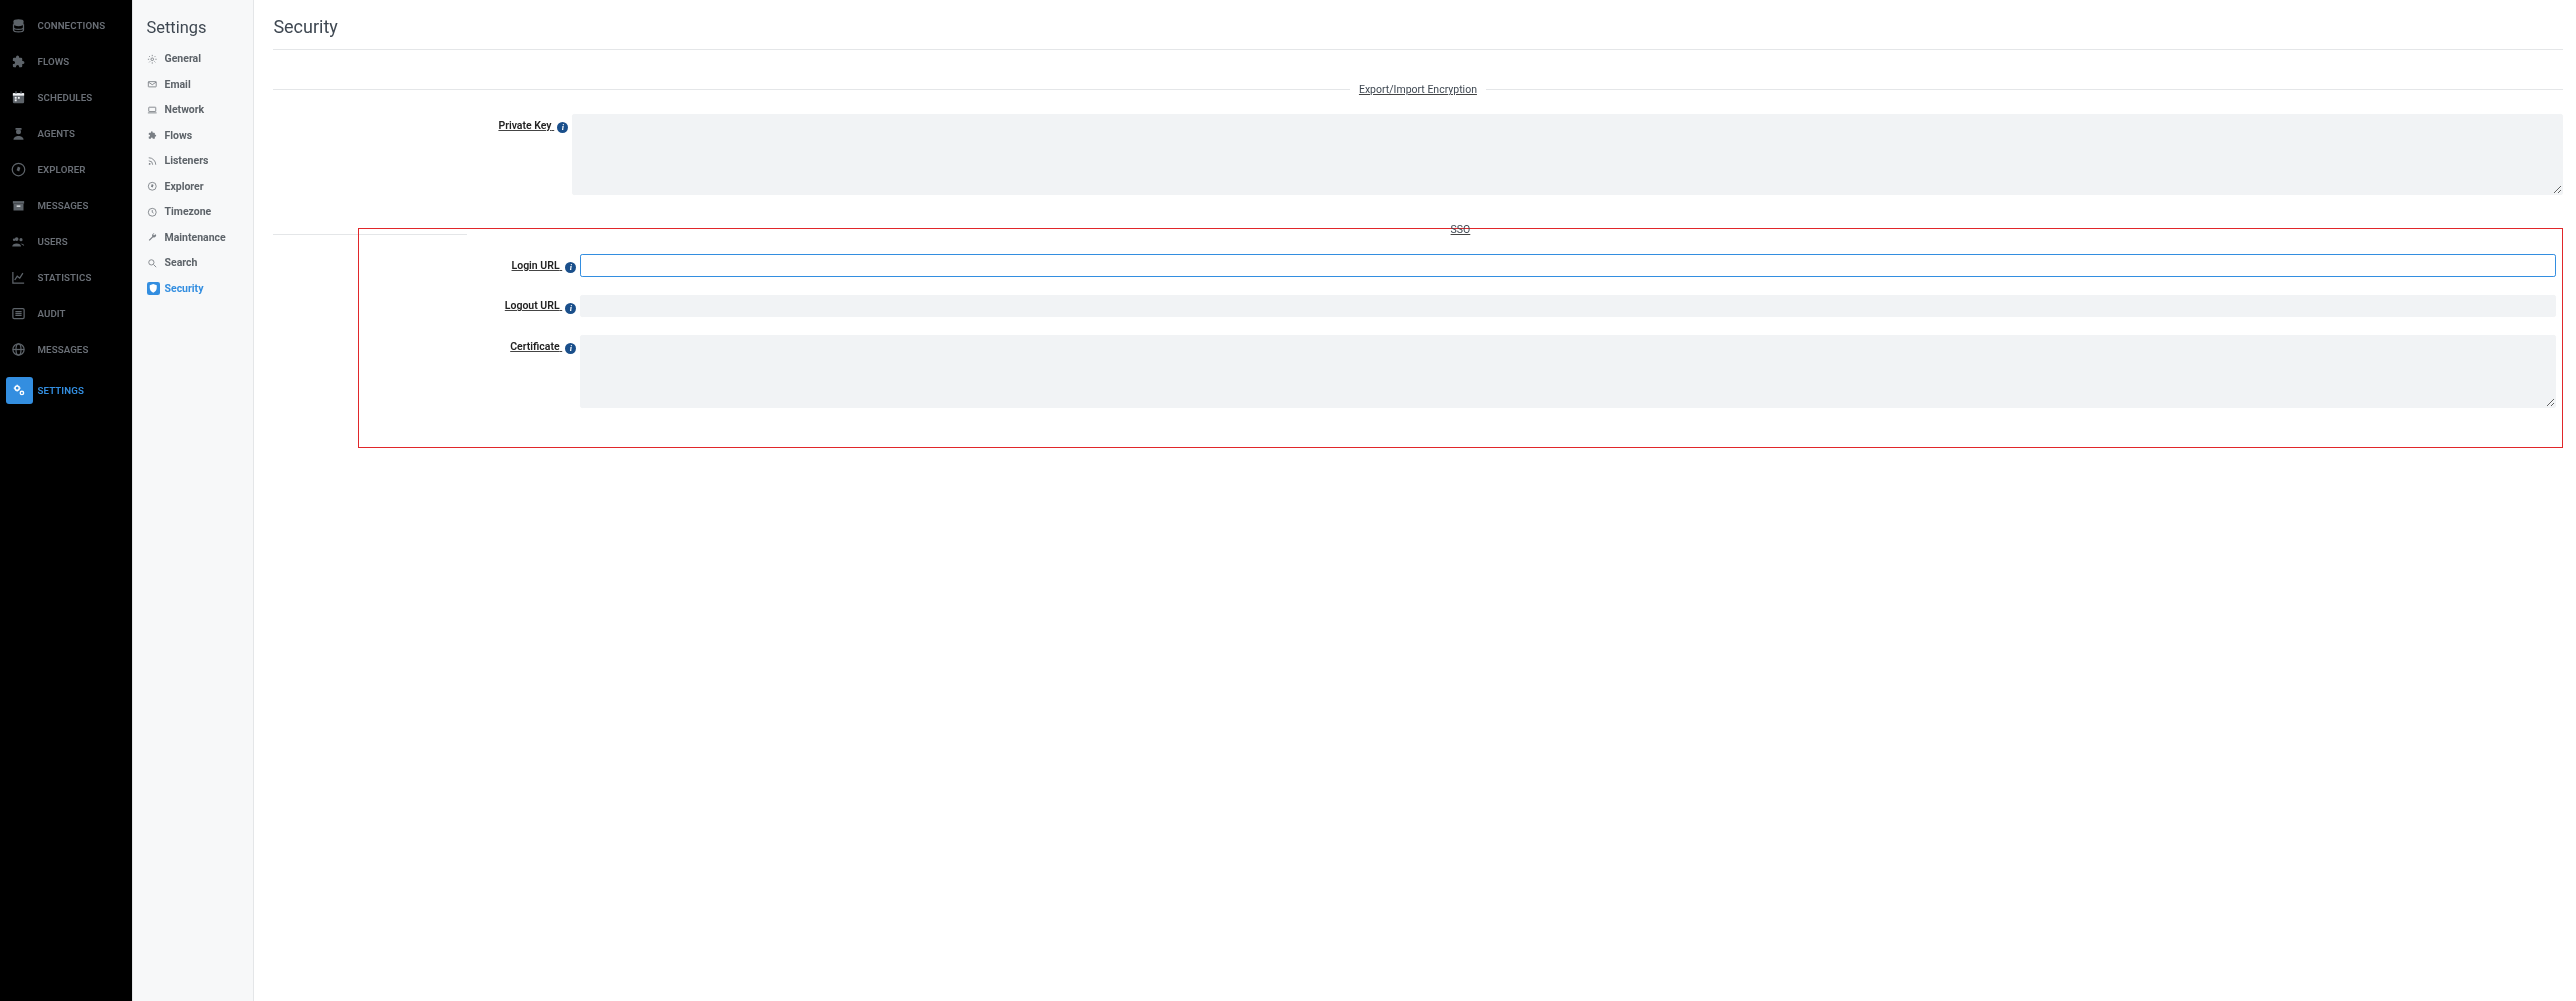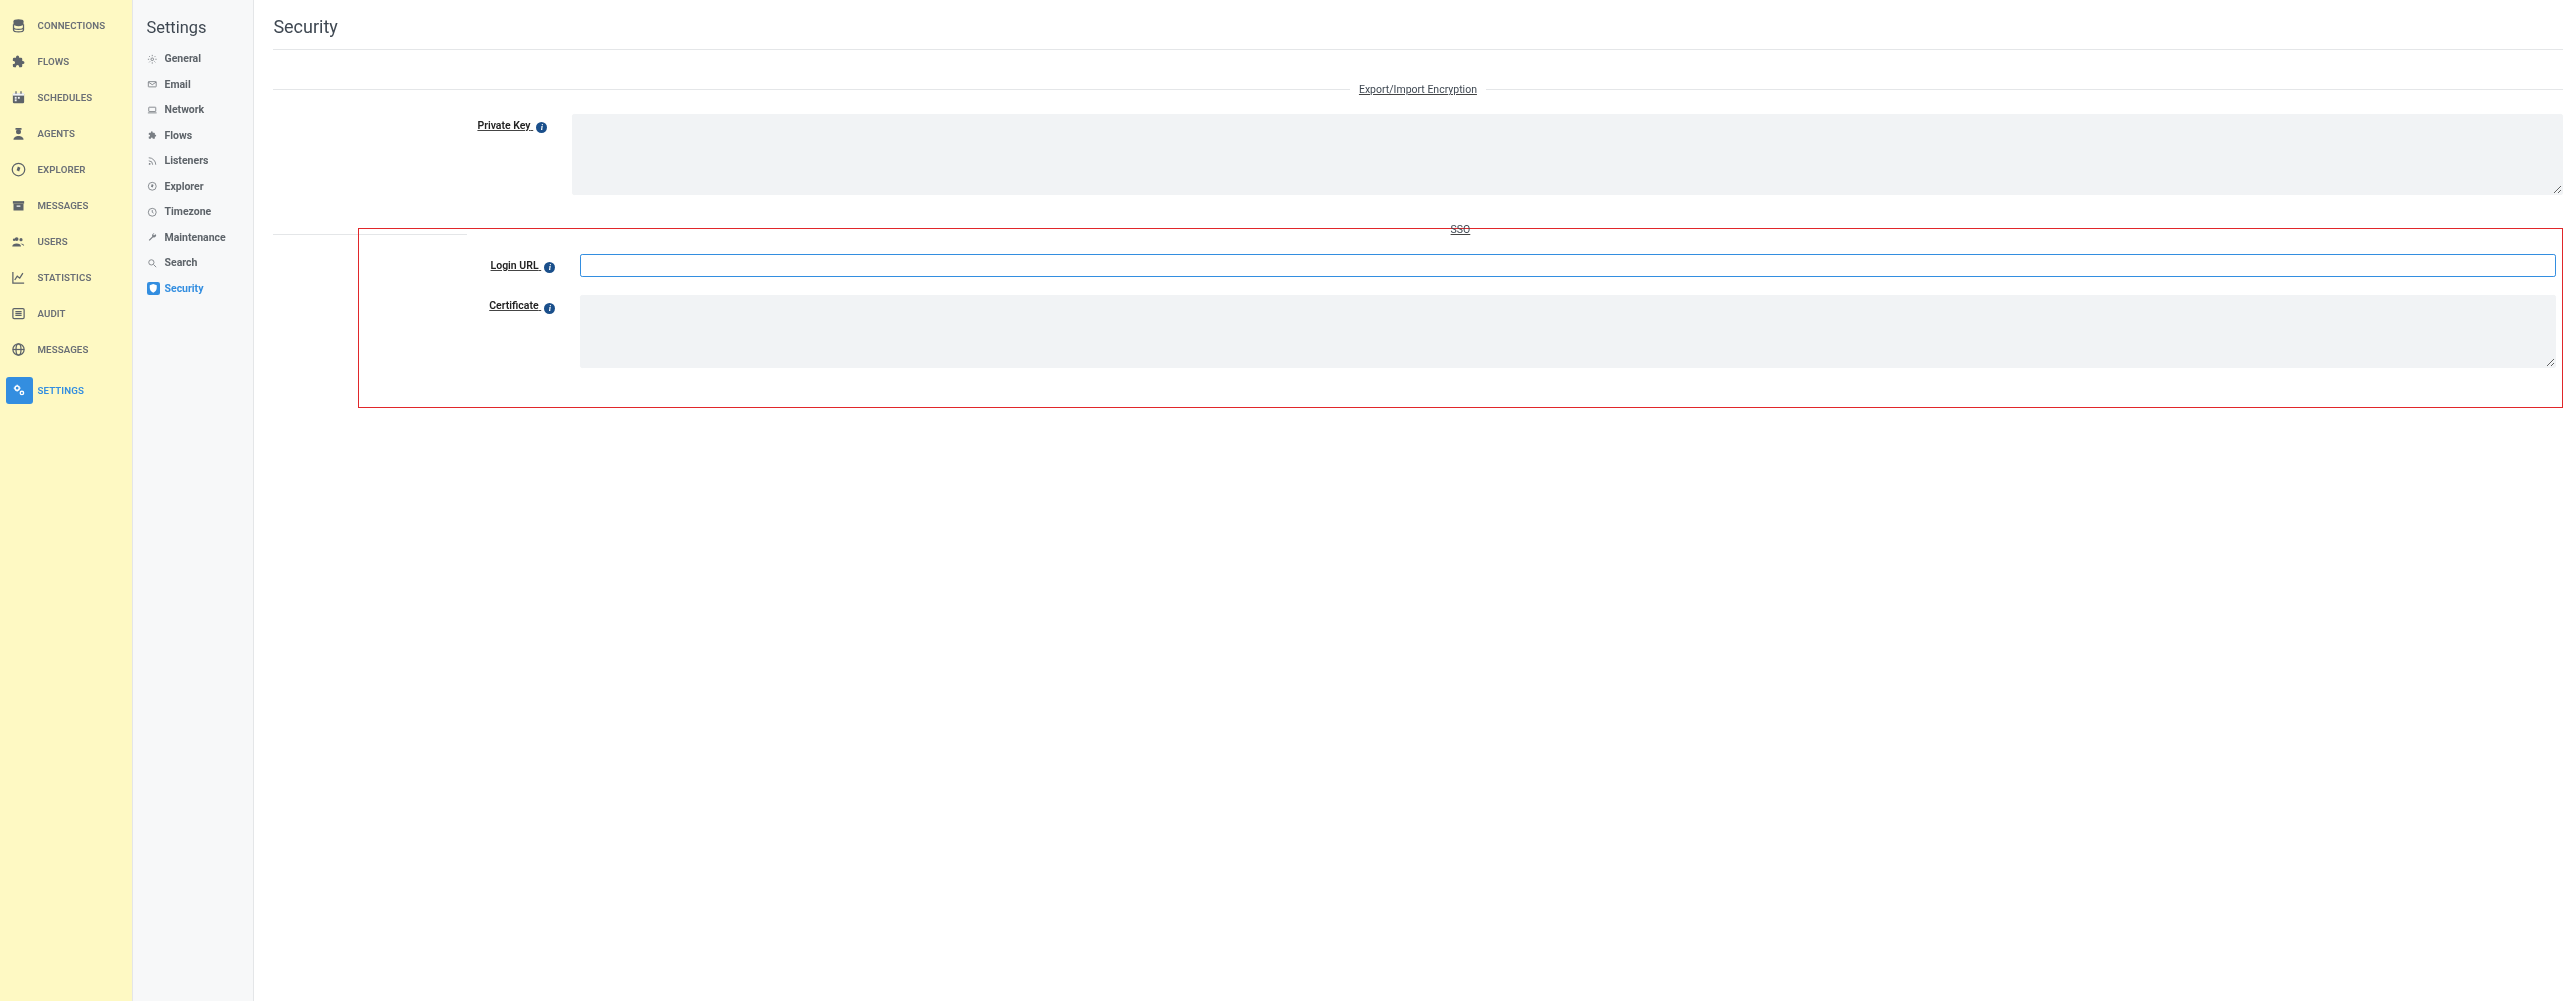--- a/index.html
+++ b/index.html
@@ -9,21 +9,21 @@
     color: #444;
     display: flex;
     width: 2576px;
     height: 1002px;
     transform-origin: top left;
   }
   
   
   .nav-primary {
     width: 133px;
-    background: #fef9c3;
+    background: #000000;
     border-right: 0.7px solid #e4e6e8;
     padding-top: 7.5px;
     flex-shrink: 0;
   }
   .nav-primary .item {
     display: flex;
     align-items: center;
     padding: 9px 7.5px 9px 10.5px;
     cursor: pointer;
     color: #6a6f76;
@@ -127,21 +127,21 @@
   .fieldset-wrap { text-align: center; text-decoration: underline; }
   .fieldset-wrap fieldset { text-align: left; }
   .row {
     display: flex;
     align-items: flex-start;
     margin: 18px 0 0 0;
   }
   .row .lbl {
     width: 299px;
     text-align: right;
-    padding-right: 25px;
+    padding-right: 4px;
     padding-top: 4.5px;
     font-size: 10.5px;
     color: #222;
     font-weight: 600;
     flex-shrink: 0;
   }
   .row .lbl .info {
     display: inline-flex;
     width: 11.2px;
     height: 11.2px;
@@ -437,20 +437,29 @@
       <div class="row">
         <div class="lbl">
           <span>Login URL</span>
           <span class="info">i</span>
         </div>
         <div class="ctrl">
           <input type="text" class="focused" value="" style="">
         </div>
       </div>
 
+      <div class="row">
+        <div class="lbl">
+          <span>Logout URL</span>
+          <span class="info">i</span>
+        </div>
+        <div class="ctrl">
+          <input type="text" value="" style="">
+        </div>
+      </div>
 
       <div class="row">
         <div class="lbl">
           <span>Certificate</span>
           <span class="info">i</span>
         </div>
         <div class="ctrl">
           <textarea class="tall" style="height: 73px;"></textarea>
         </div>
       </div>

